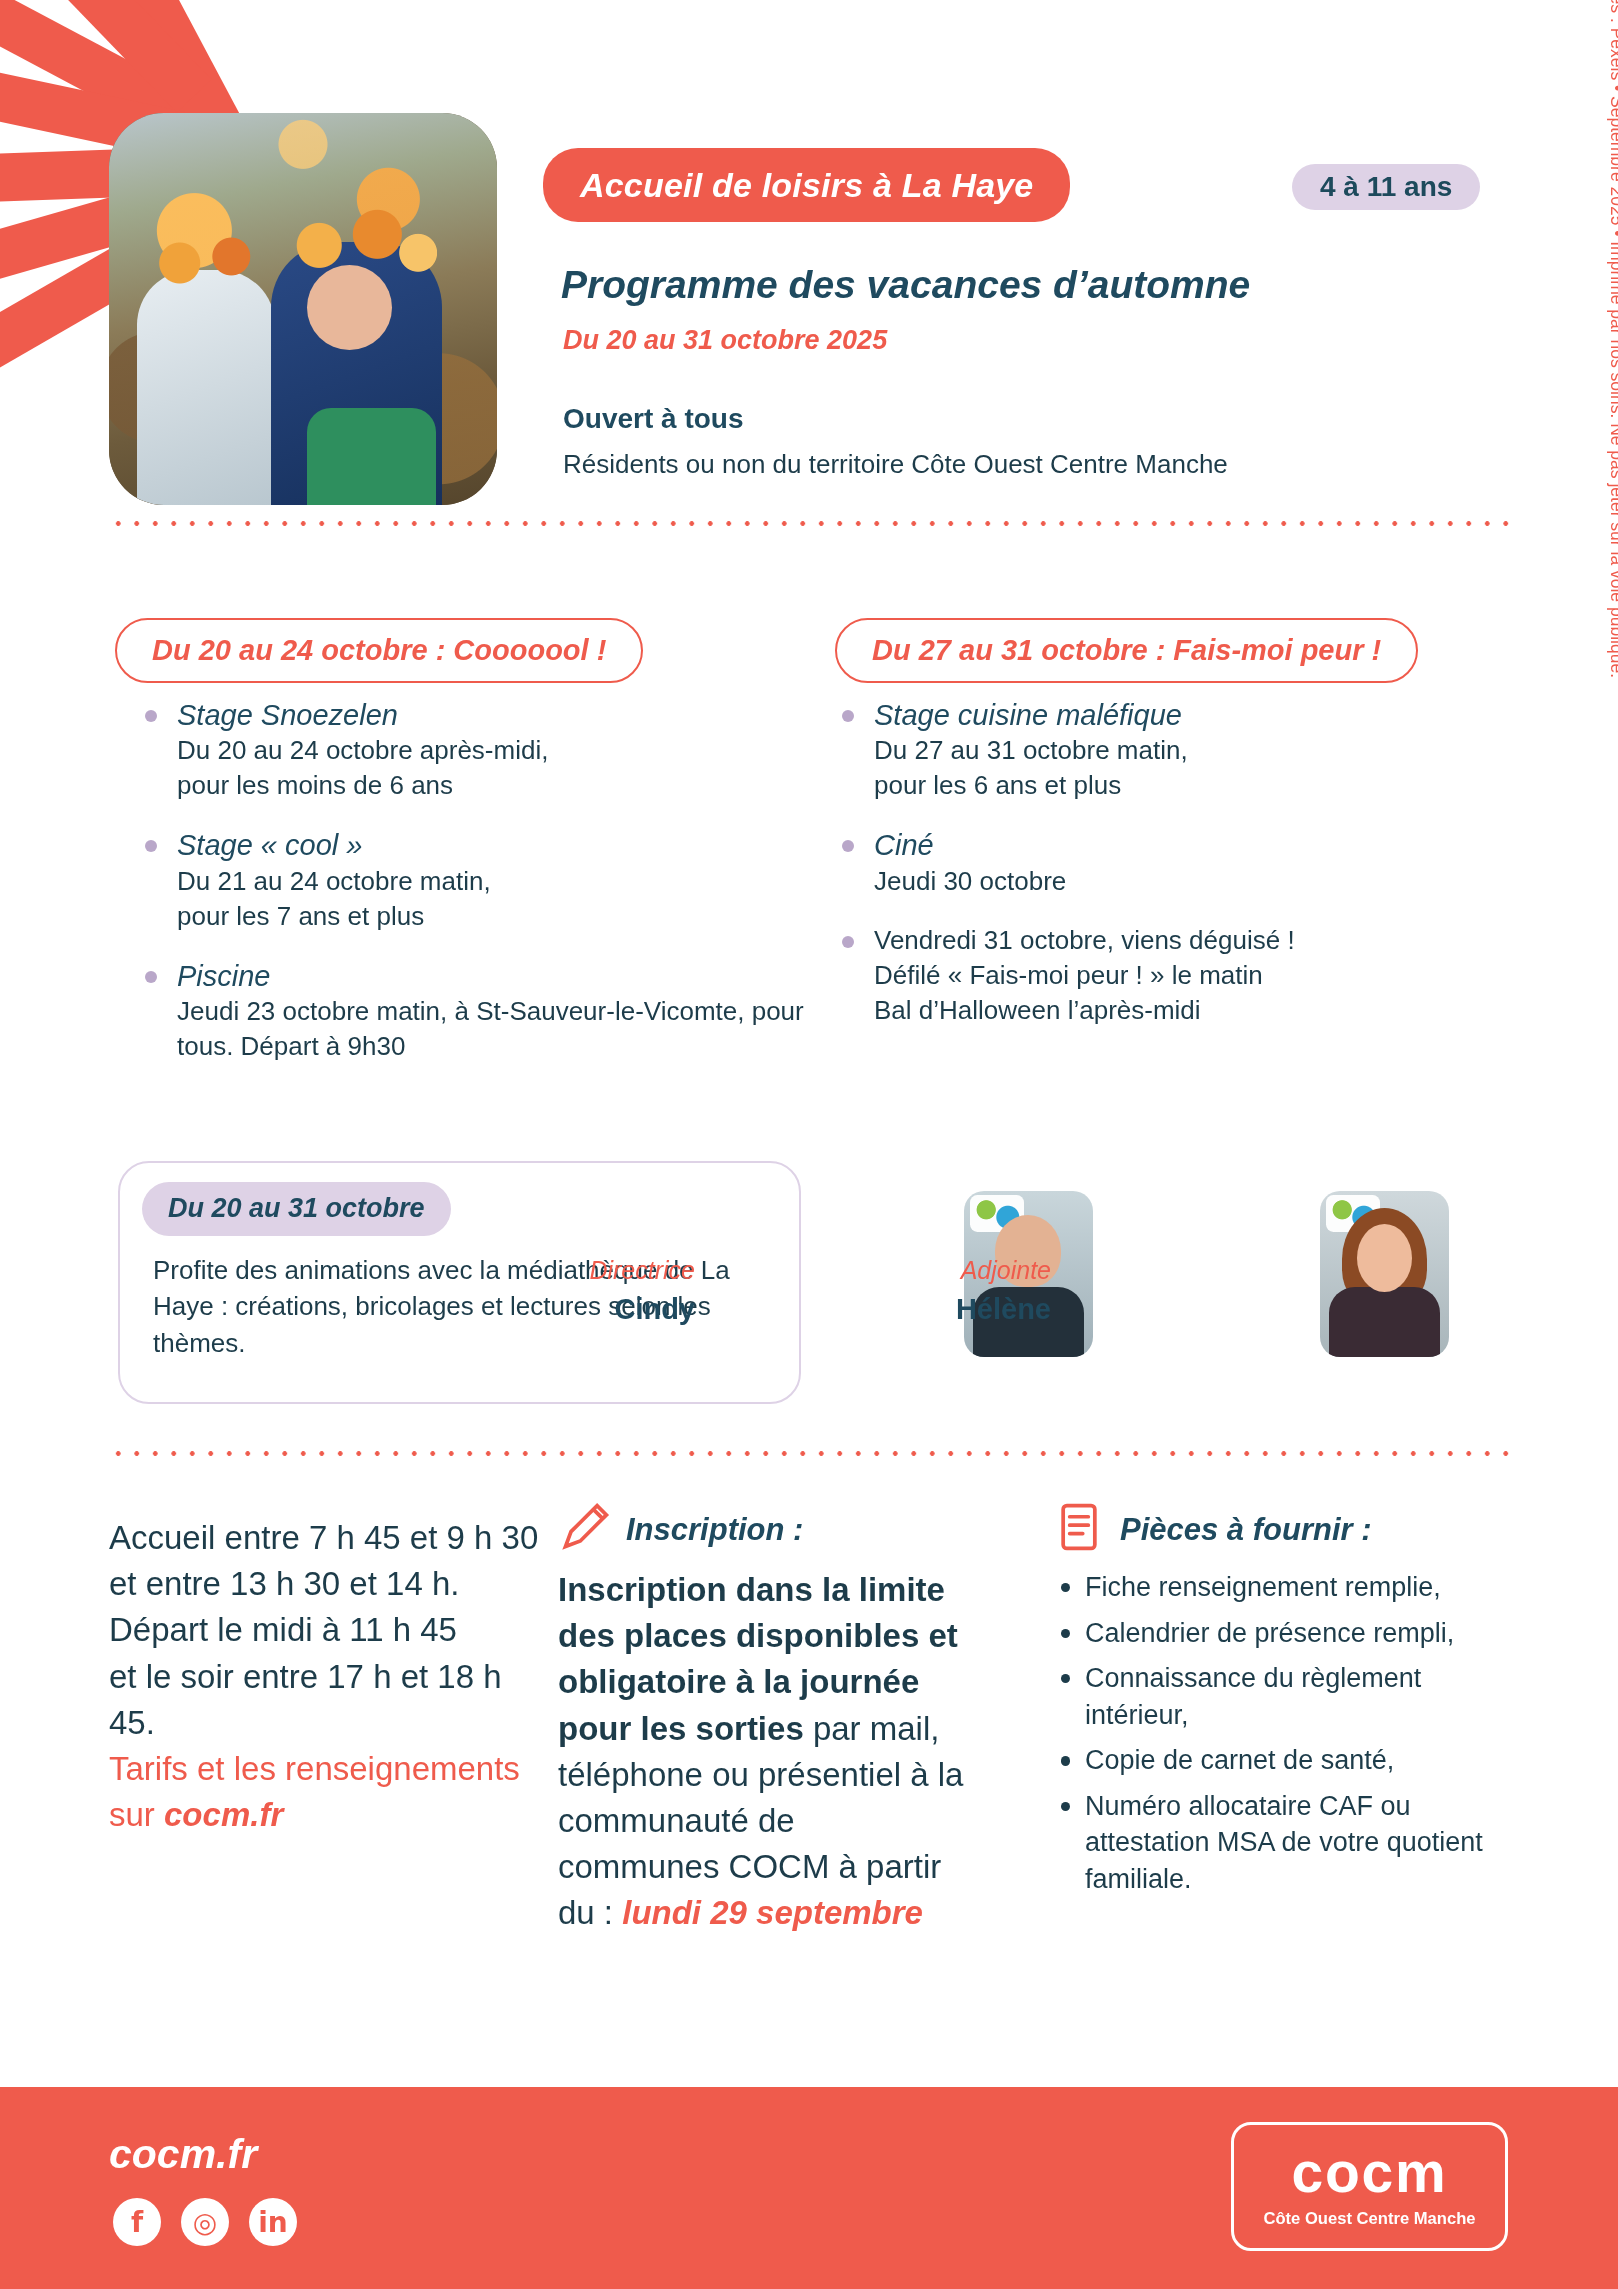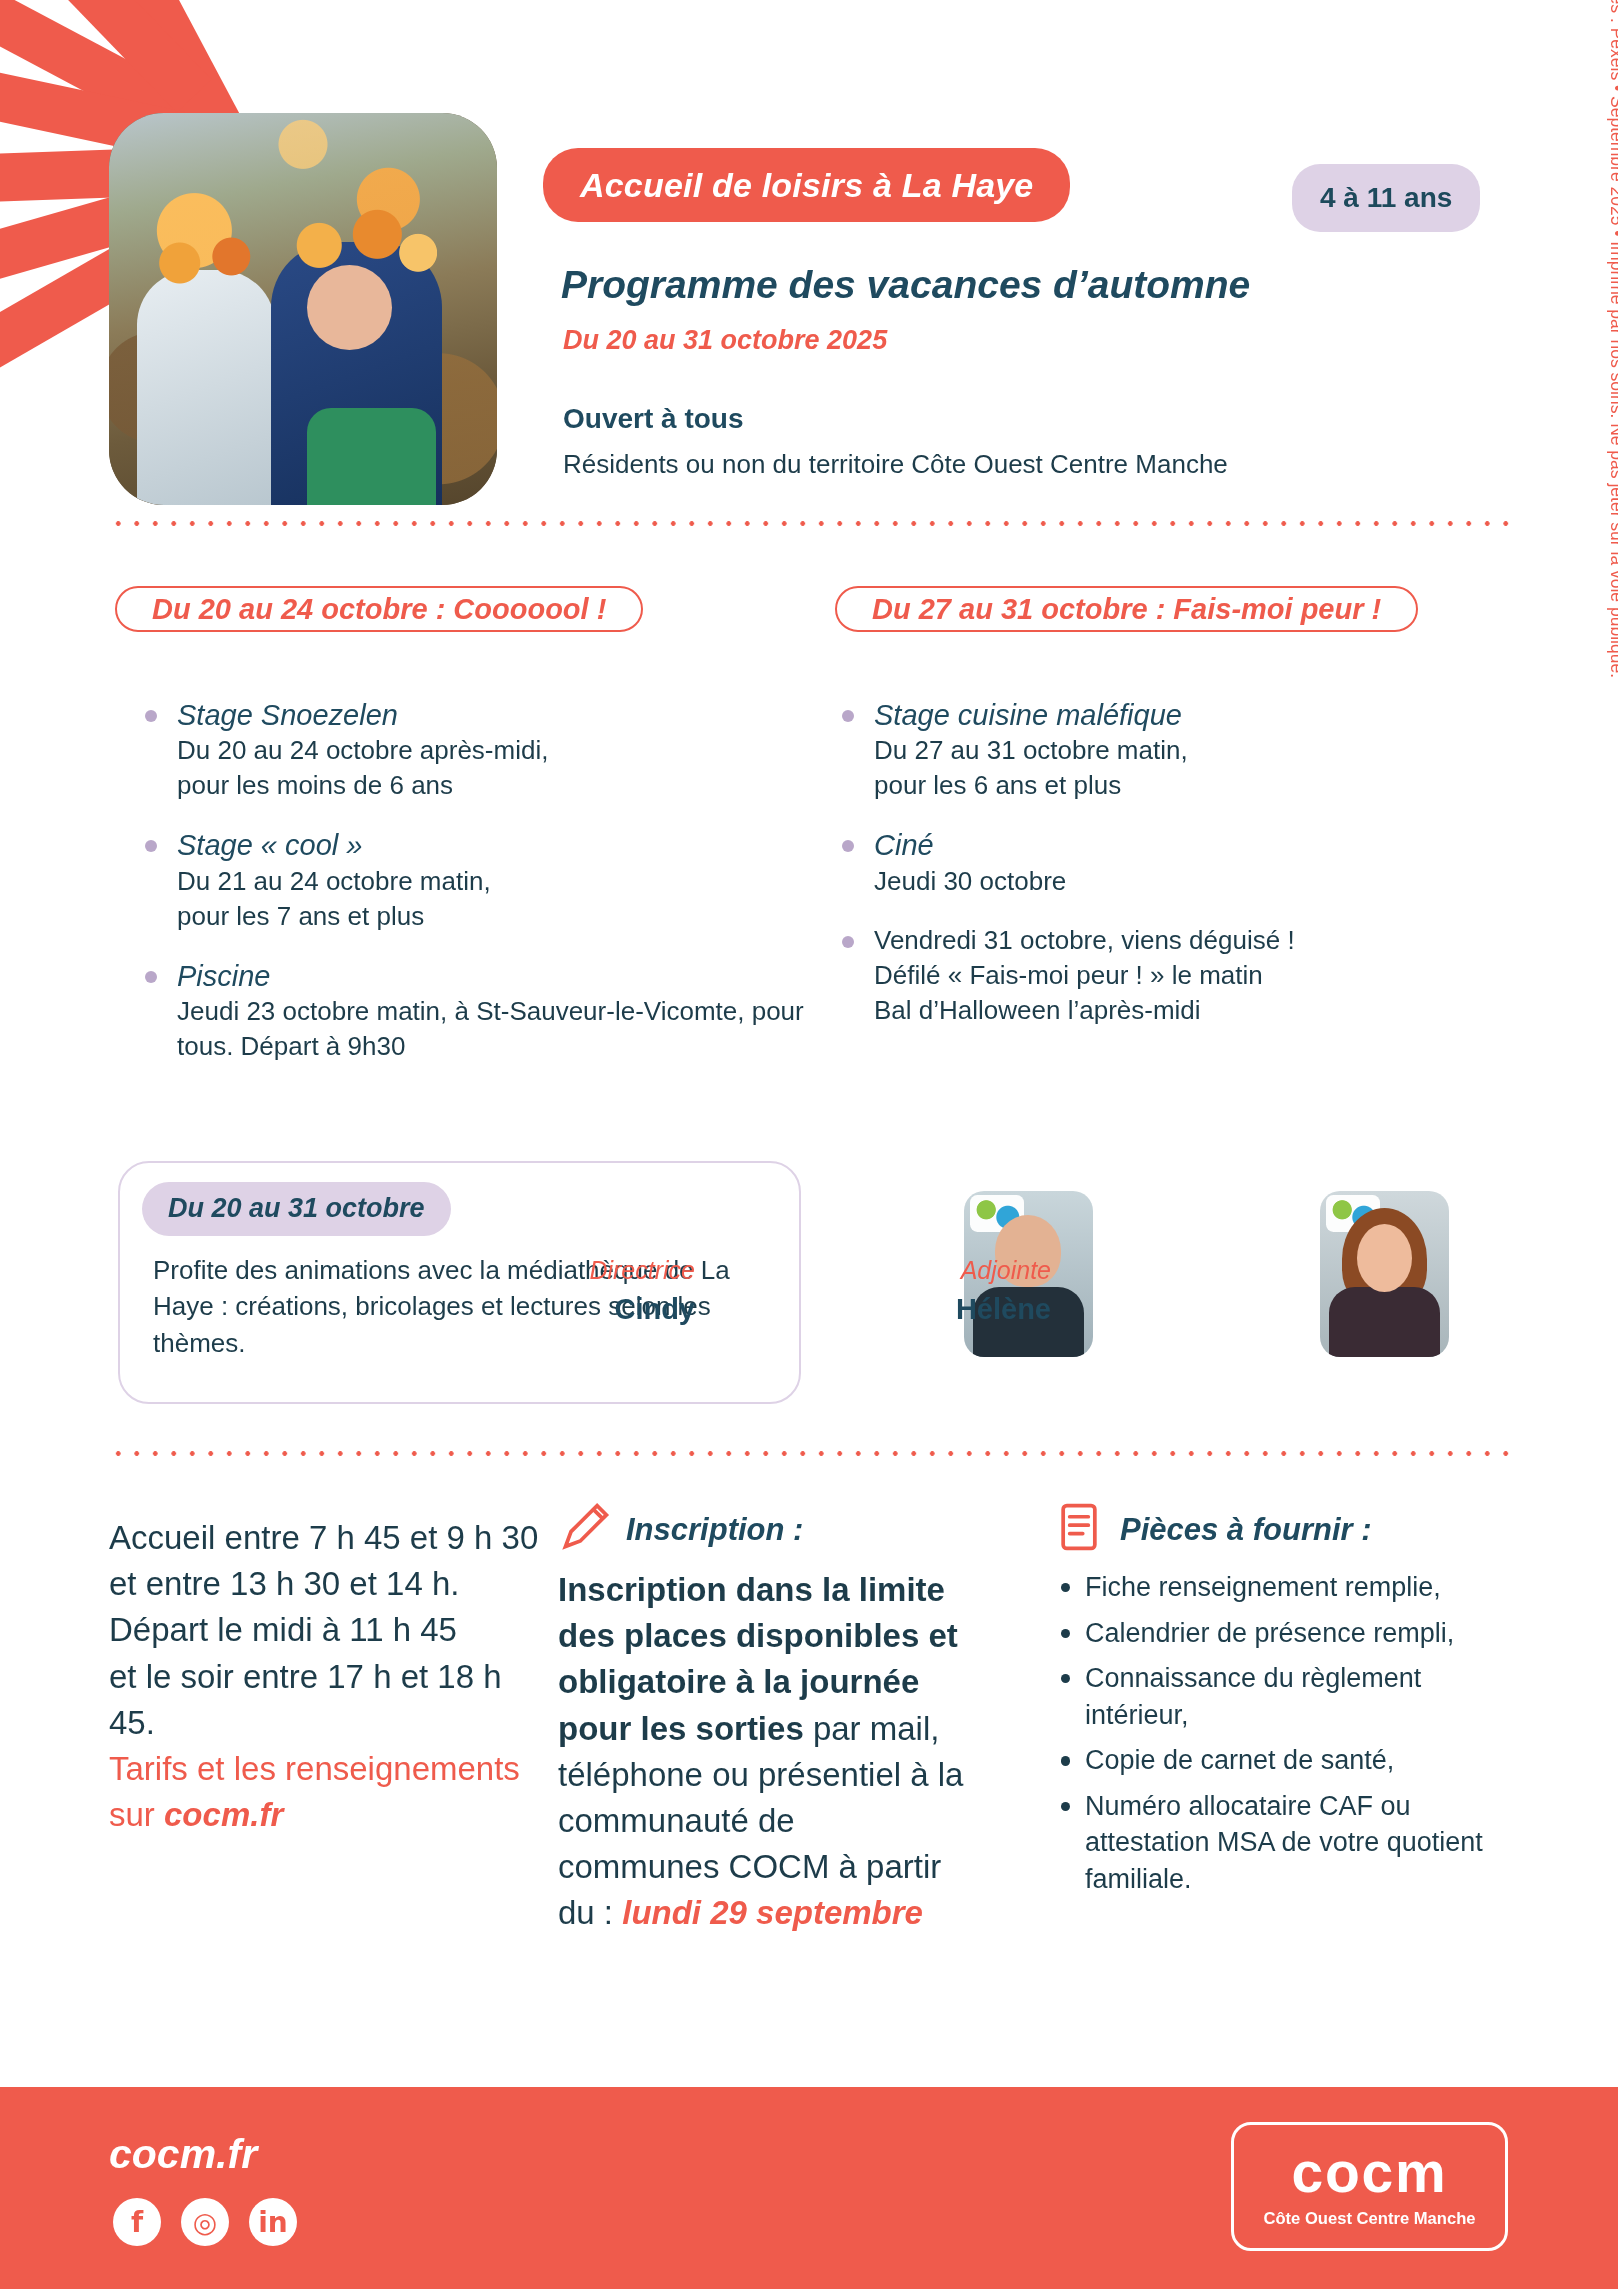--- a/index.html
+++ b/index.html
@@ -48,21 +48,21 @@
                radial-gradient(circle at 88% 70%, #f7c469 0 18.5px, rgba(0,0,0,0) 19.4px); }
 
   
   .title-pill {
     position:absolute; left:543px; top:148px; height:74px;
     background:#ef5b4c; color:#fff; border-radius:35px;
     padding:0 37px; display:flex; align-items:center;
     font-size:34px; font-weight:bold; font-style:italic; letter-spacing:0.2px;
   }
   .age-pill {
-    position:absolute; left:1292px; top:164px; height:68px;
+    position:absolute; left:1292px; top:164px; height:46px;
     background:#ded2e6; color:#1d4a5c; border-radius:28px;
     padding:0 28px; display:flex; align-items:center;
     font-size:28px; font-weight:600;
   }
   .subtitle {
     position:absolute; left:561px; top:263px;
     color:#1f4a5f; font-size:39px; font-weight:bold; font-style:italic;
   }
   .dates {
     position:absolute; left:563px; top:325px;
@@ -81,24 +81,25 @@
   .dotted {
     position:absolute; height:4.6px;
     background-image:radial-gradient(circle, #ef5b4c 2px, rgba(0,0,0,0) 2.4px);
     background-size:18.5px 4.6px; background-repeat:repeat-x;
   }
   .sep1 { left:109px; top:521px; width:1403px; }
   .sep2 { left:109px; top:1451px; width:1403px; }
 
   
   .week-pill {
-    position:absolute; height:46px; border:2.8px solid #ef5b4c; border-radius:35px;
+    position:absolute; height:65px; border:2.8px solid #ef5b4c; border-radius:35px;
     display:flex; align-items:center; padding:0 35px;
     color:#ef5b4c; font-size:29px; font-weight:bold; font-style:italic;
     background:#fff;
+    margin-top:32px;
   }
   .week1 { left:115px; top:586px; }
   .week2 { left:835px; top:586px; }
 
   
   .col { position:absolute; width:683px; }
   .colA { left:138px; top:697px; }
   .colB { left:835px; top:697px; }
   .item { position:relative; padding-left:39px; margin-bottom:24px; }
   .item .bullet {

